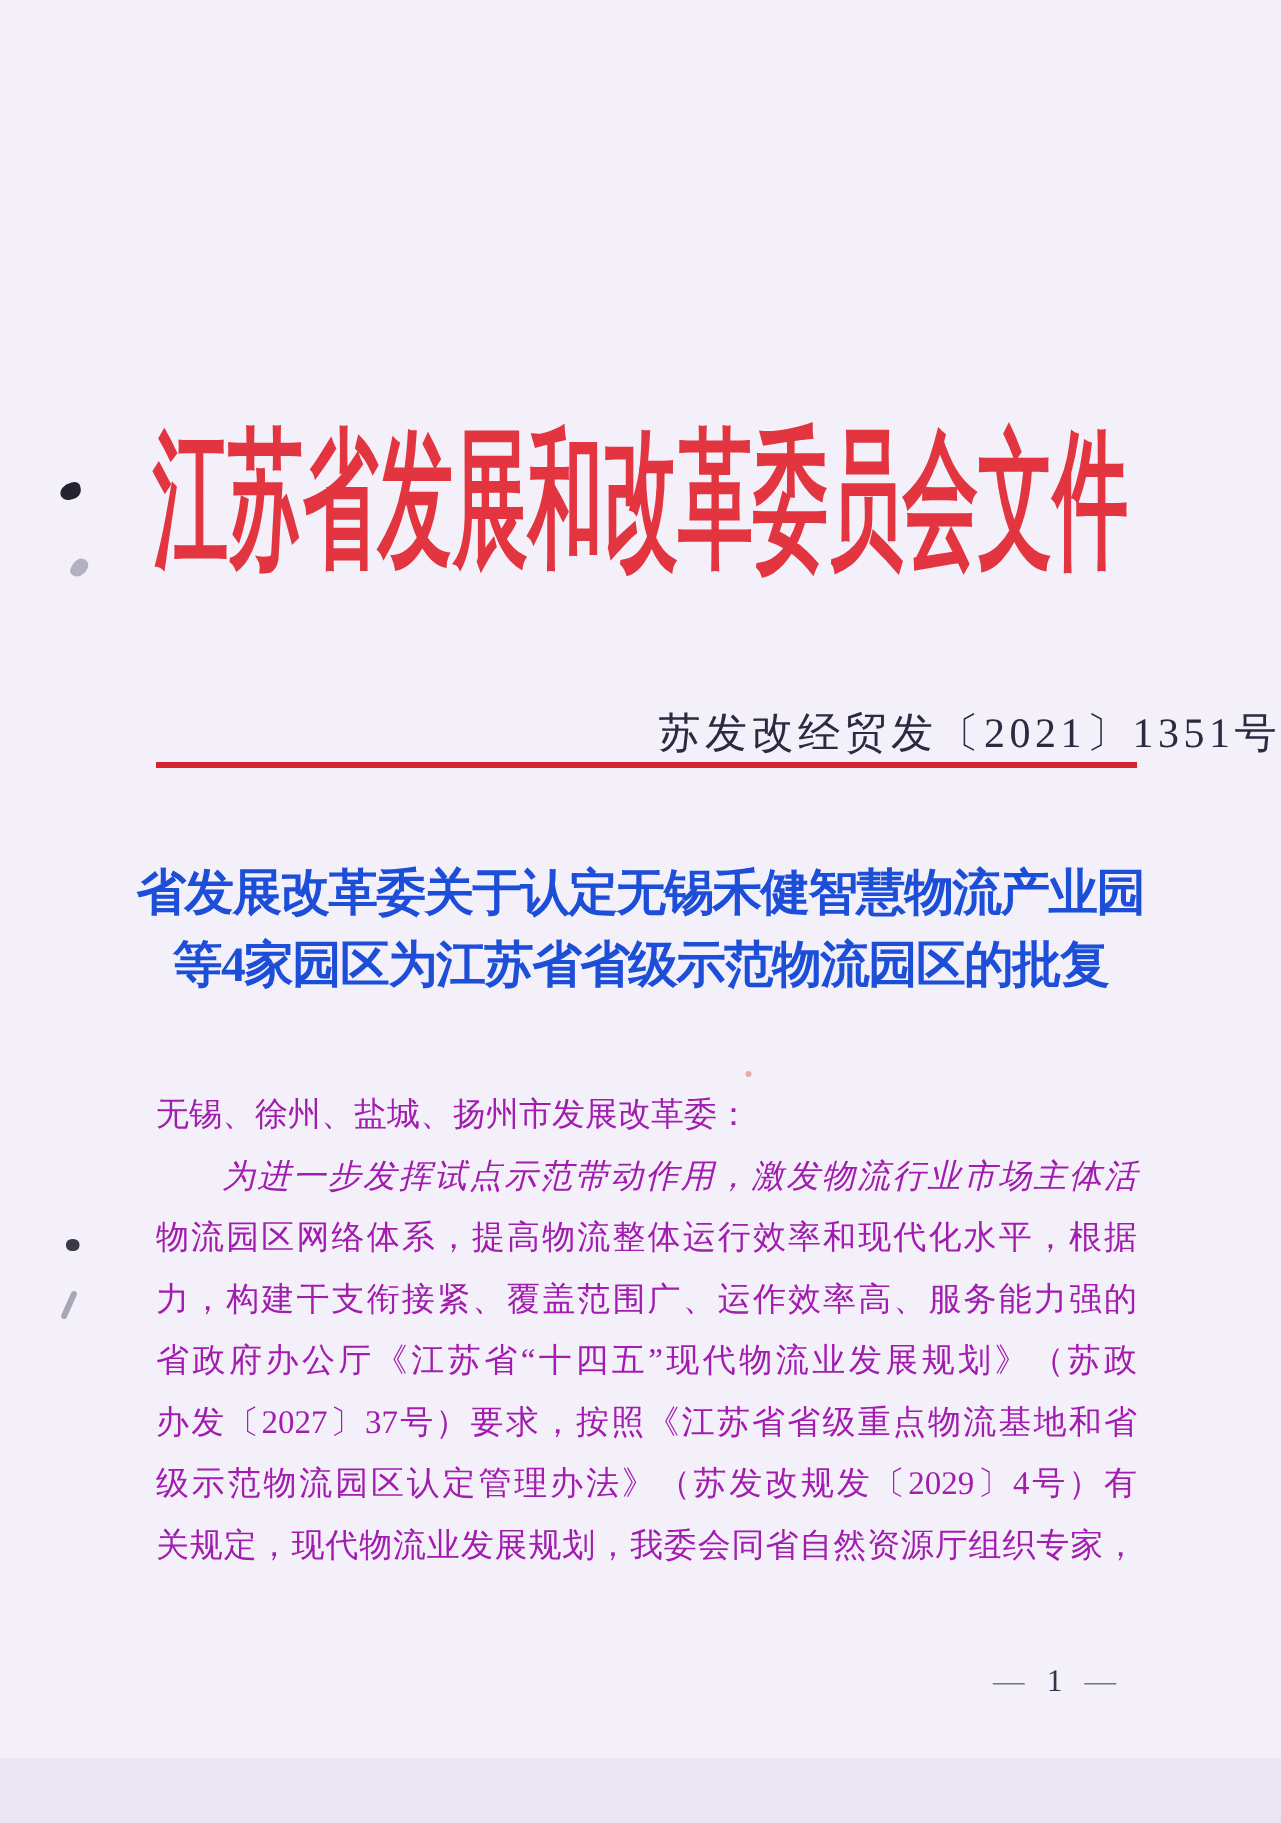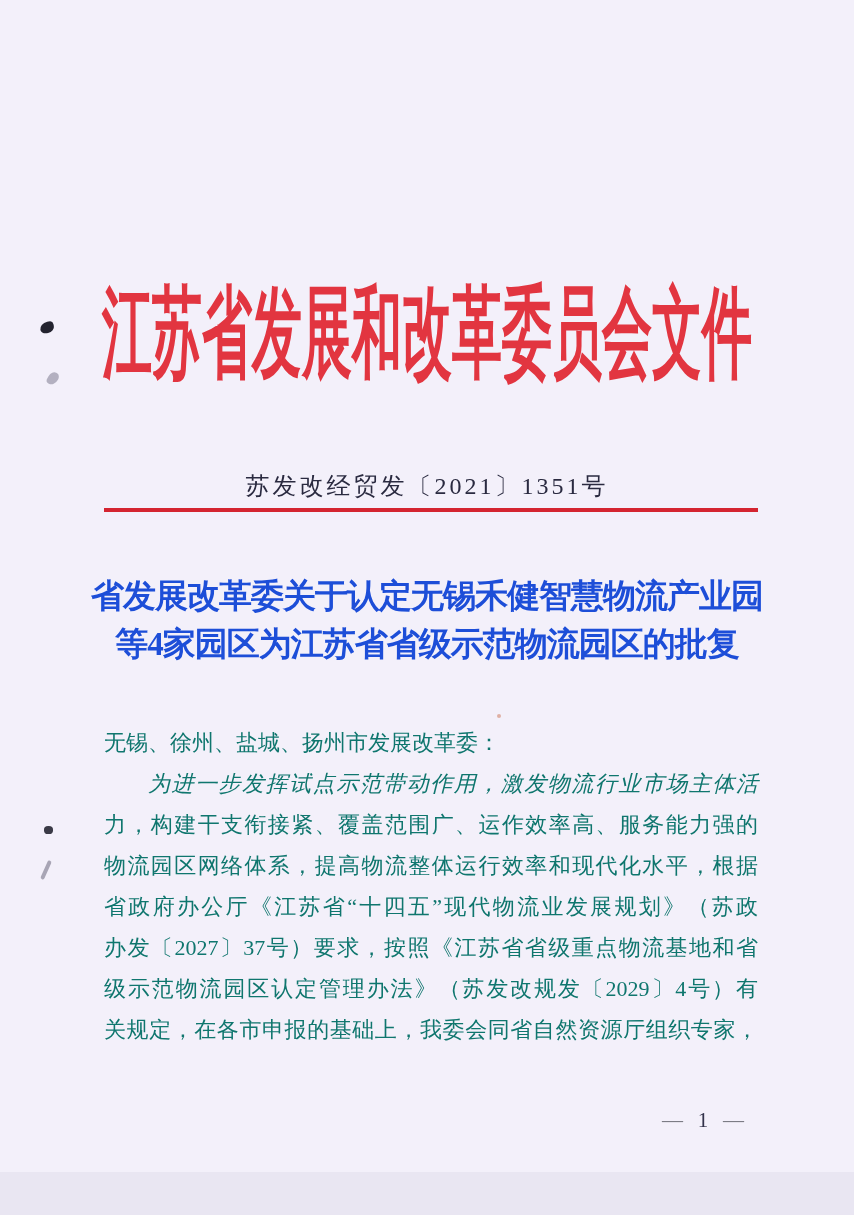--- a/index.html
+++ b/index.html
@@ -33,22 +33,22 @@
     white-space: nowrap;
     letter-spacing: 0px;
   }
 
   
   .doc-number {
     position: absolute;
     top: 470px;
     left: 0;
     width: 100%;
-    text-align: center;
-    font-size: 24px;
+    text-align: right;
+    font-size: 28px;
     letter-spacing: 3px;
     color: #2a2a40;
   }
 
   
   .red-rule {
     position: absolute;
     top: 508px;
     left: 104px;
     width: 654px;
@@ -71,21 +71,21 @@
   }
 
   
   .body-text {
     position: absolute;
     top: 722px;
     left: 104px;
     width: 654px;
     font-size: 22px;
     line-height: 41px;
-    color: #0f766e;
+    color: #a21caf;
   }
   .bline {
     text-align: justify;
     text-align-last: justify;
   }
   .bline.salutation {
     text-align: left;
     text-align-last: left;
   }
   .bline.indent-2 {
@@ -147,26 +147,26 @@
   <div class="red-rule"></div>
 
   <div class="doc-title">
     <div>省发展改革委关于认定无锡禾健智慧物流产业园</div>
     <div>等4家园区为江苏省省级示范物流园区的批复</div>
   </div>
 
   <div class="body-text">
     <div class="bline salutation">无锡、徐州、盐城、扬州市发展改革委：</div>
     <div class="bline indent-2">为进一步发挥试点示范带动作用，激发物流行业市场主体活</div>
+    <div class="bline">物流园区网络体系，提高物流整体运行效率和现代化水平，根据</div>
     <div class="bline">力，构建干支衔接紧、覆盖范围广、运作效率高、服务能力强的</div>
-    <div class="bline">物流园区网络体系，提高物流整体运行效率和现代化水平，根据</div>
     <div class="bline">省政府办公厅《江苏省“十四五”现代物流业发展规划》（苏政</div>
     <div class="bline">办发〔2027〕37号）要求，按照《江苏省省级重点物流基地和省</div>
     <div class="bline">级示范物流园区认定管理办法》（苏发改规发〔2029〕4号）有</div>
-    <div class="bline">关规定，在各市申报的基础上，我委会同省自然资源厅组织专家，</div>
+    <div class="bline">关规定，现代物流业发展规划，我委会同省自然资源厅组织专家，</div>
   </div>
 
   <div class="page-number">
     <span>—</span>
     <span class="num">1</span>
     <span>—</span>
   </div>
 
   <div class="speck speck-1"></div>
   <div class="speck speck-2"></div>

